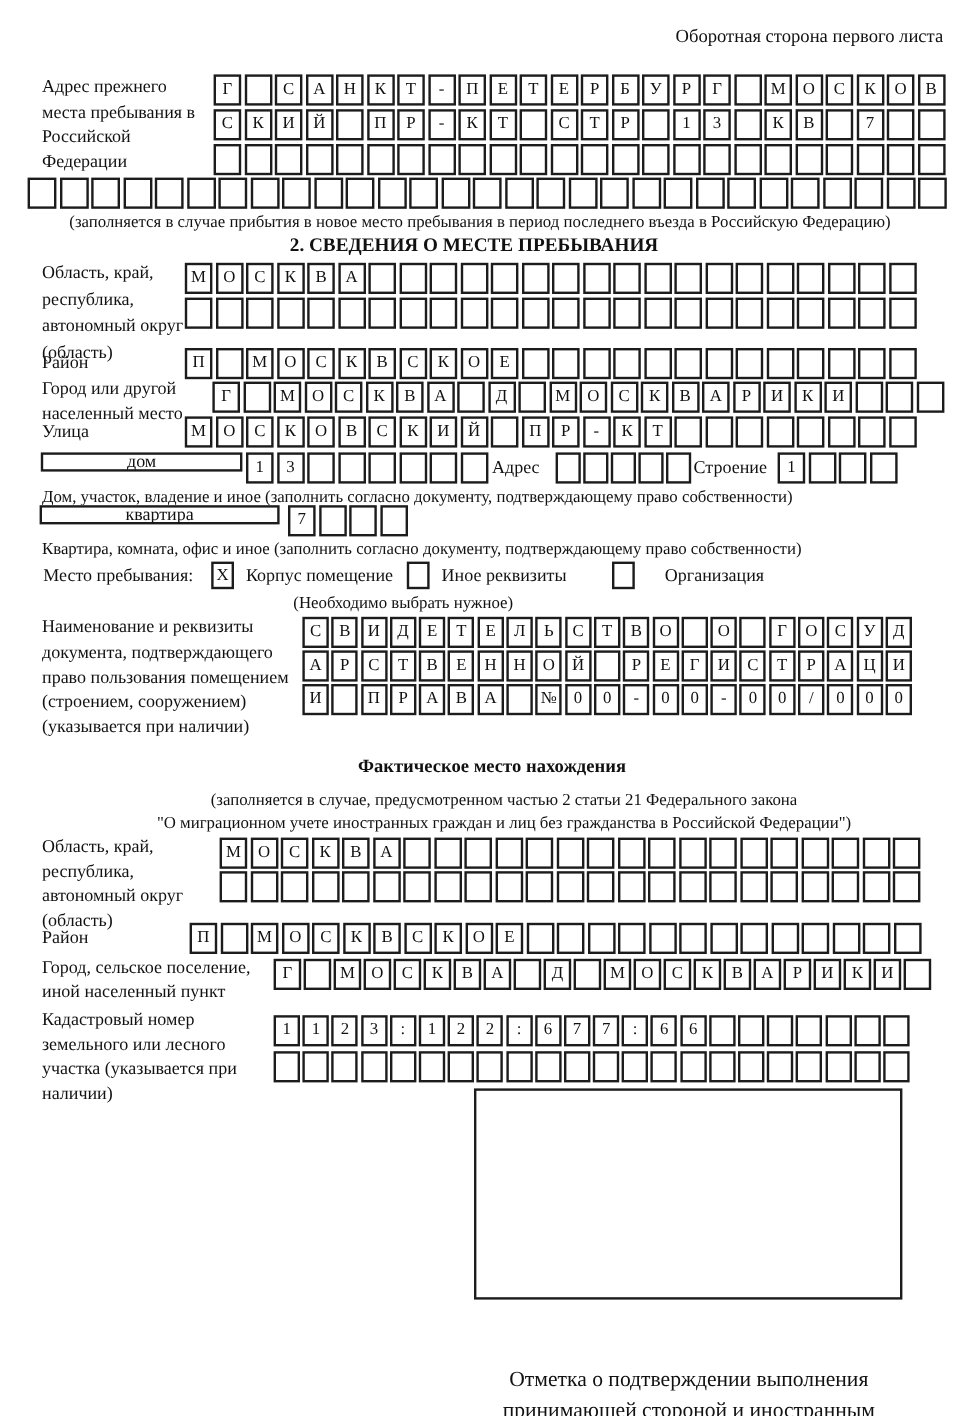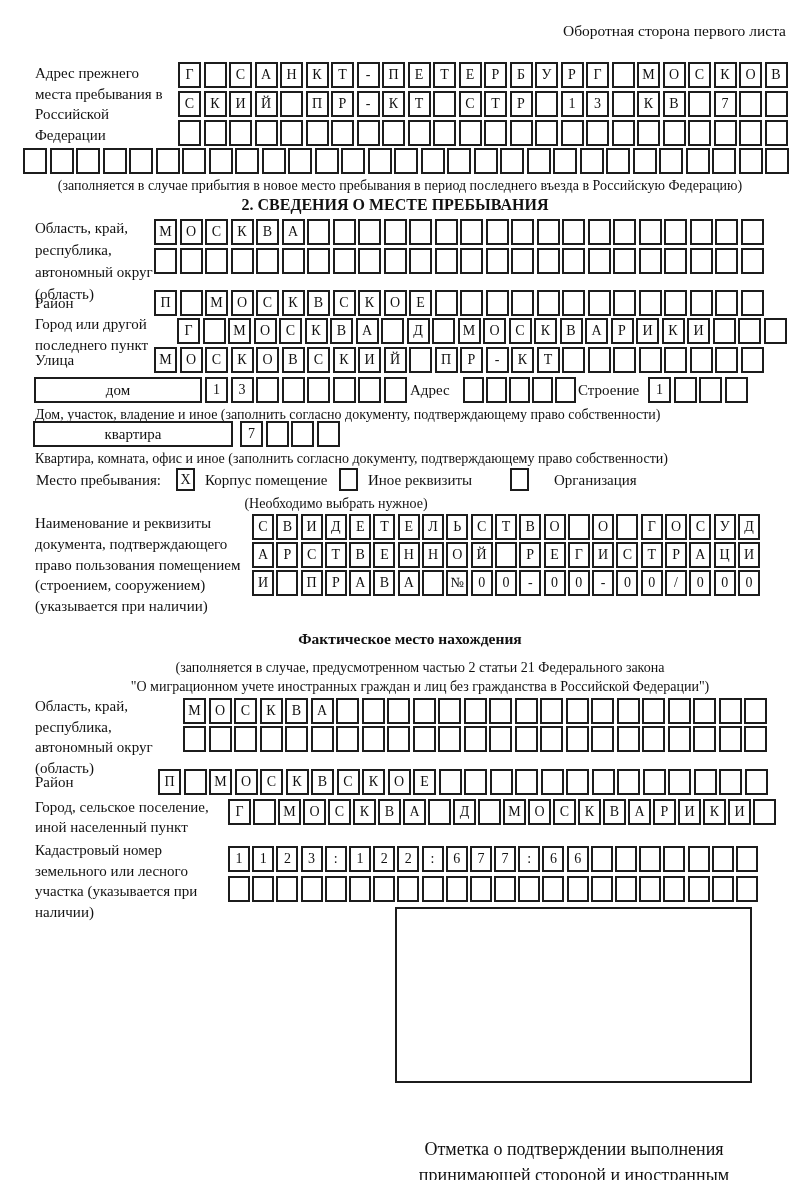--- a/index.html
+++ b/index.html
@@ -17,21 +17,21 @@
   
   .cellrow{display:flex;}
   .cellrow .cell{
     box-sizing:border-box;
     width:var(--w,23px);height:26px;
     border:2px solid #1c1c1c;margin-right:var(--g,2.5px);
     display:flex;align-items:center;justify-content:center;
     font-size:14px;line-height:1;background:#fff;flex:none;
   }
   .widebox{
-    box-sizing:border-box;border:2px solid #1c1c1c;height:26px;
+    box-sizing:border-box;border:2px solid #1c1c1c;height:16px;
     display:flex;align-items:center;justify-content:center;
     font-size:15px;background:#fff;
   }
   .checkbox{
     box-sizing:border-box;width:19px;height:23px;border:2px solid #1c1c1c;
     display:flex;align-items:center;justify-content:center;
     font-size:14px;background:#fff;
   }
   .bigbox{box-sizing:border-box;border:2px solid #1c1c1c;background:#fff;}
 </style>
@@ -233,21 +233,21 @@
       <div class="cell"></div>
       <div class="cell"></div>
       <div class="cell"></div>
       <div class="cell"></div>
       <div class="cell"></div>
       <div class="cell"></div>
       <div class="cell"></div>
       <div class="cell"></div>
     </div>
 
-  <div class="abs lbl" style="left:35px;top:314px;width:152px;line-height:21px">Город или другой последнего пункт</div>
+  <div class="abs lbl" style="left:35px;top:314px;width:152px;line-height:21px">Город или другой населенный место</div>
   <div class="abs cellrow" style="left:177px;top:318px">
       <div class="cell">Г</div>
       <div class="cell"></div>
       <div class="cell">М</div>
       <div class="cell">О</div>
       <div class="cell">С</div>
       <div class="cell">К</div>
       <div class="cell">В</div>
       <div class="cell">А</div>
       <div class="cell"></div>

